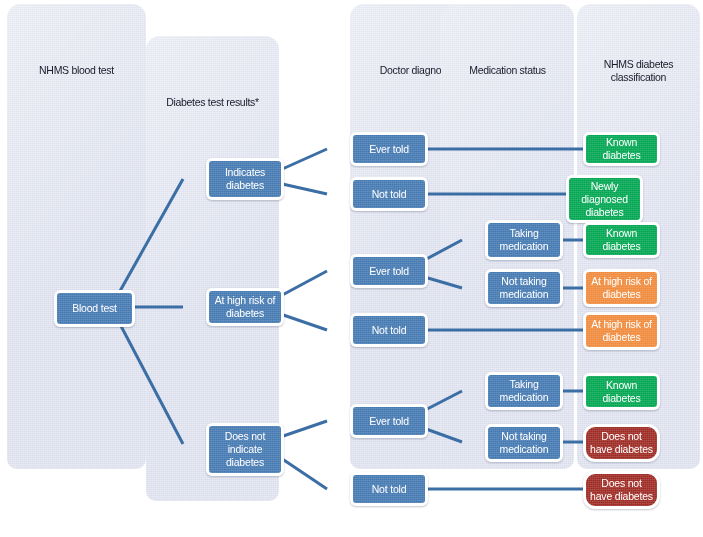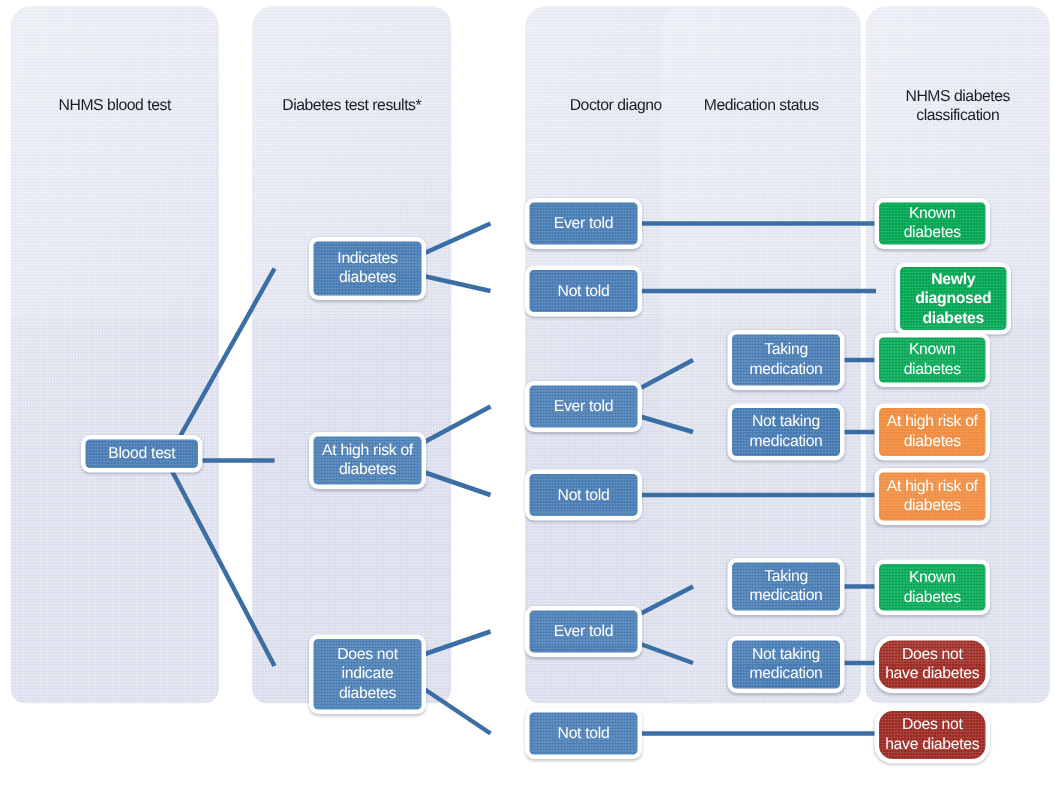--- a/index.html
+++ b/index.html
@@ -74,21 +74,21 @@
   .node.red    { background-color: #9e2a24; border-radius: 12px; }
 </style>
 </head>
 <body>
 
 <div id="diagram">
 
   <div class="swimlane" style="left:7px; width:139px;">
     <div class="swimlane-title">NHMS blood test</div>
   </div>
-  <div class="swimlane" style="left:168px; width:133px;">
+  <div class="swimlane" style="left:146px; width:133px;margin-top:32px;">
     <div class="swimlane-title">Diabetes test results*</div>
   </div>
   <div class="swimlane" style="left:302px; width:133px;margin-left:48px;">
     <div class="swimlane-title">Doctor diagnosis</div>
   </div>
   <div class="swimlane" style="left:441px; width:133px;">
     <div class="swimlane-title">Medication status</div>
   </div>
   <div class="swimlane" style="left:577px; width:123px;">
     <div class="swimlane-title" style="top:54px;">
@@ -123,40 +123,40 @@
       <line x1="404" y1="330" x2="584" y2="330"></line>
 
       <line x1="404" y1="421" x2="462" y2="391"></line>
       <line x1="404" y1="421" x2="462" y2="442"></line>
       <line x1="539" y1="391" x2="584" y2="391"></line>
       <line x1="539" y1="442" x2="584" y2="442"></line>
       <line x1="404" y1="489" x2="584" y2="489"></line>
     </g>
   </svg>
 
-  <div class="node blue" style="left:30px; top:290px; width:81px; height:25px;">Blood test</div>
+  <div class="node blue" style="left:30px; top:290px; width:81px; height:37px;">Blood test</div>
 
   <div class="node blue" style="left:182px; top:158px; width:78px; height:42px;">Indicates diabetes</div>
   <div class="node blue" style="left:182px; top:288px; width:78px; height:38px;">At high risk of diabetes</div>
   <div class="node blue" style="left:182px; top:423px; width:78px; height:53px;">Does not indicate diabetes</div>
 
   <div class="node blue" style="left:326px; top:132px; width:78px; height:34px;">Ever told</div>
   <div class="node blue" style="left:326px; top:177px; width:78px; height:34px;">Not told</div>
   <div class="node blue" style="left:326px; top:254px; width:78px; height:34px;">Ever told</div>
   <div class="node blue" style="left:326px; top:313px; width:78px; height:34px;">Not told</div>
   <div class="node blue" style="left:326px; top:404px; width:78px; height:34px;">Ever told</div>
   <div class="node blue" style="left:326px; top:472px; width:78px; height:34px;">Not told</div>
 
   <div class="node blue" style="left:461px; top:220px; width:78px; height:40px;">Taking medication</div>
   <div class="node blue" style="left:461px; top:269px; width:78px; height:38px;">Not taking medication</div>
   <div class="node blue" style="left:461px; top:372px; width:78px; height:38px;">Taking medication</div>
   <div class="node blue" style="left:461px; top:424px; width:78px; height:38px;">Not taking medication</div>
 
   <div class="node green" style="left:583px; top:132px; width:77px; height:34px;">Known diabetes</div>
-  <div class="node green" style="left:597px; top:175px; width:77px; height:48px;font-weight:bold;">Newly diagnosed diabetes</div>
+  <div class="node green" style="left:566px; top:175px; width:77px; height:48px;">Newly diagnosed diabetes</div>
   <div class="node green" style="left:583px; top:222px; width:77px; height:36px;">Known diabetes</div>
   <div class="node orange" style="left:583px; top:269px; width:77px; height:38px;">At high risk of diabetes</div>
   <div class="node orange" style="left:583px; top:312px; width:77px; height:38px;">At high risk of diabetes</div>
   <div class="node green" style="left:583px; top:373px; width:77px; height:37px;">Known diabetes</div>
   <div class="node red" style="left:583px; top:424px; width:77px; height:38px;">Does not have diabetes</div>
   <div class="node red" style="left:583px; top:471px; width:77px; height:38px;">Does not have diabetes</div>
 
 </div>
 
 </body></html>

